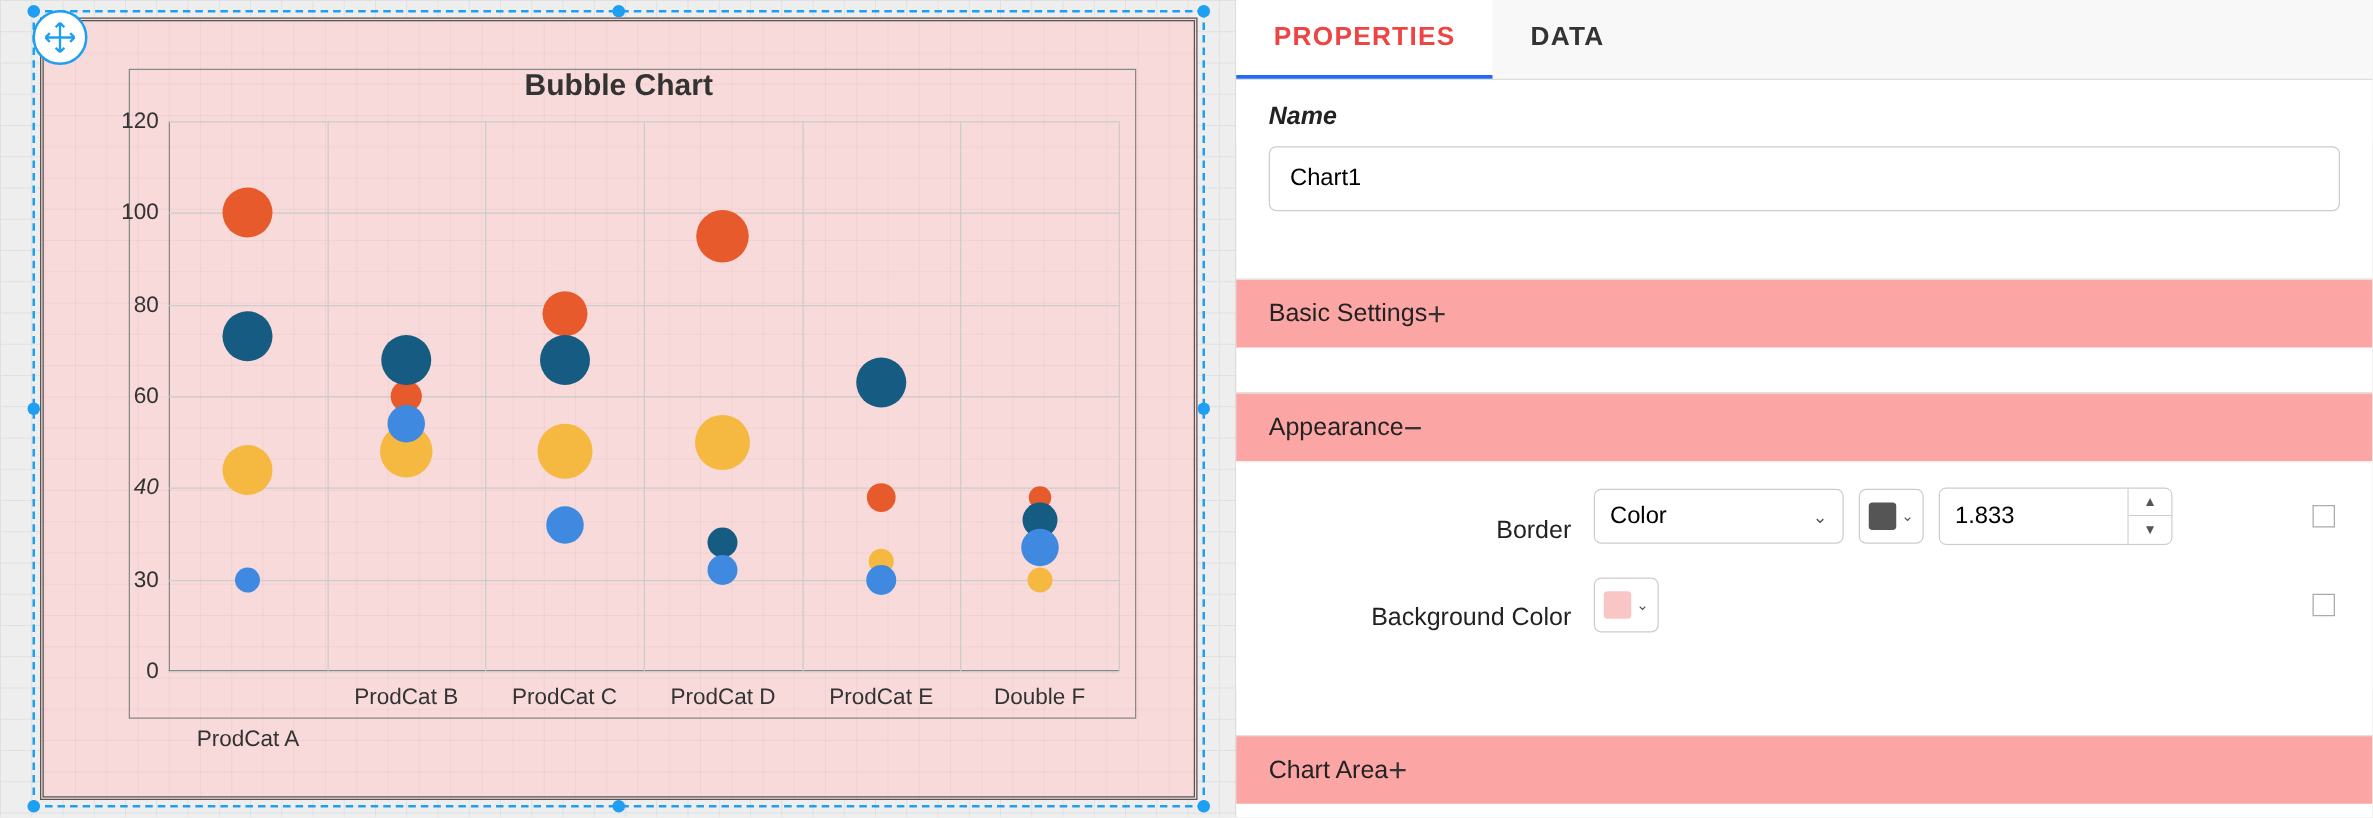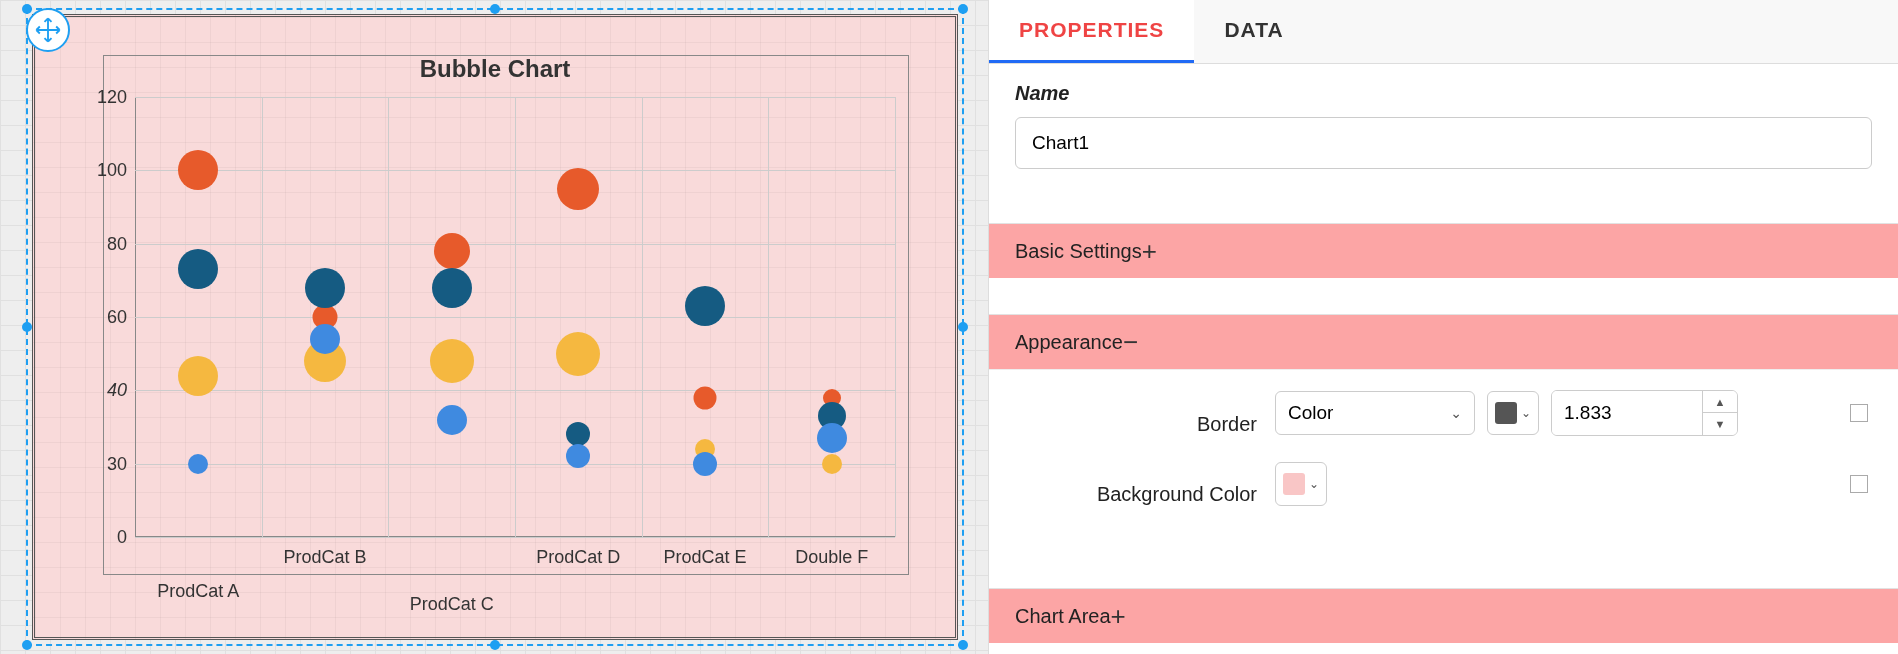--- a/index.html
+++ b/index.html
@@ -109,21 +109,21 @@
             <div class="ytick" style="top: 33.3333%;">80</div>
             <div class="hgrid" style="top: 16.6667%;"></div>
             <div class="ytick" style="top: 16.6667%;">100</div>
             <div class="hgrid" style="top: 0%;"></div>
             <div class="ytick" style="top: 0%;">120</div>
             <div class="vgrid" style="left: 16.6667%;"></div>
             <div class="xtick" style="left: 8.33333%; margin-top: 34px;">ProdCat A</div>
             <div class="vgrid" style="left: 33.3333%;"></div>
             <div class="xtick" style="left: 25%;">ProdCat B</div>
             <div class="vgrid" style="left: 50%;"></div>
-            <div class="xtick" style="left: 41.6667%; margin-top: 47px;">ProdCat C</div>
+            <div class="xtick" style="left: 41.6667%;">ProdCat C</div>
             <div class="vgrid" style="left: 66.6667%;"></div>
             <div class="xtick" style="left: 58.3333%;">ProdCat D</div>
             <div class="vgrid" style="left: 83.3333%;"></div>
             <div class="xtick" style="left: 75%;">ProdCat E</div>
             <div class="vgrid" style="left: 100%;"></div>
             <div class="xtick" style="left: 91.6667%;">Double F</div>
             <div class="bubble" style="left: 8.33333%; bottom: 83.3333%; width: 40px; height: 40px; background: rgb(231, 90, 43);"></div>
             <div class="bubble" style="left: 25%; bottom: 50%; width: 25px; height: 25px; background: rgb(231, 90, 43);"></div>
             <div class="bubble" style="left: 41.6667%; bottom: 65%; width: 36px; height: 36px; background: rgb(231, 90, 43);"></div>
             <div class="bubble" style="left: 58.3333%; bottom: 79.1667%; width: 42px; height: 42px; background: rgb(231, 90, 43);"></div>

